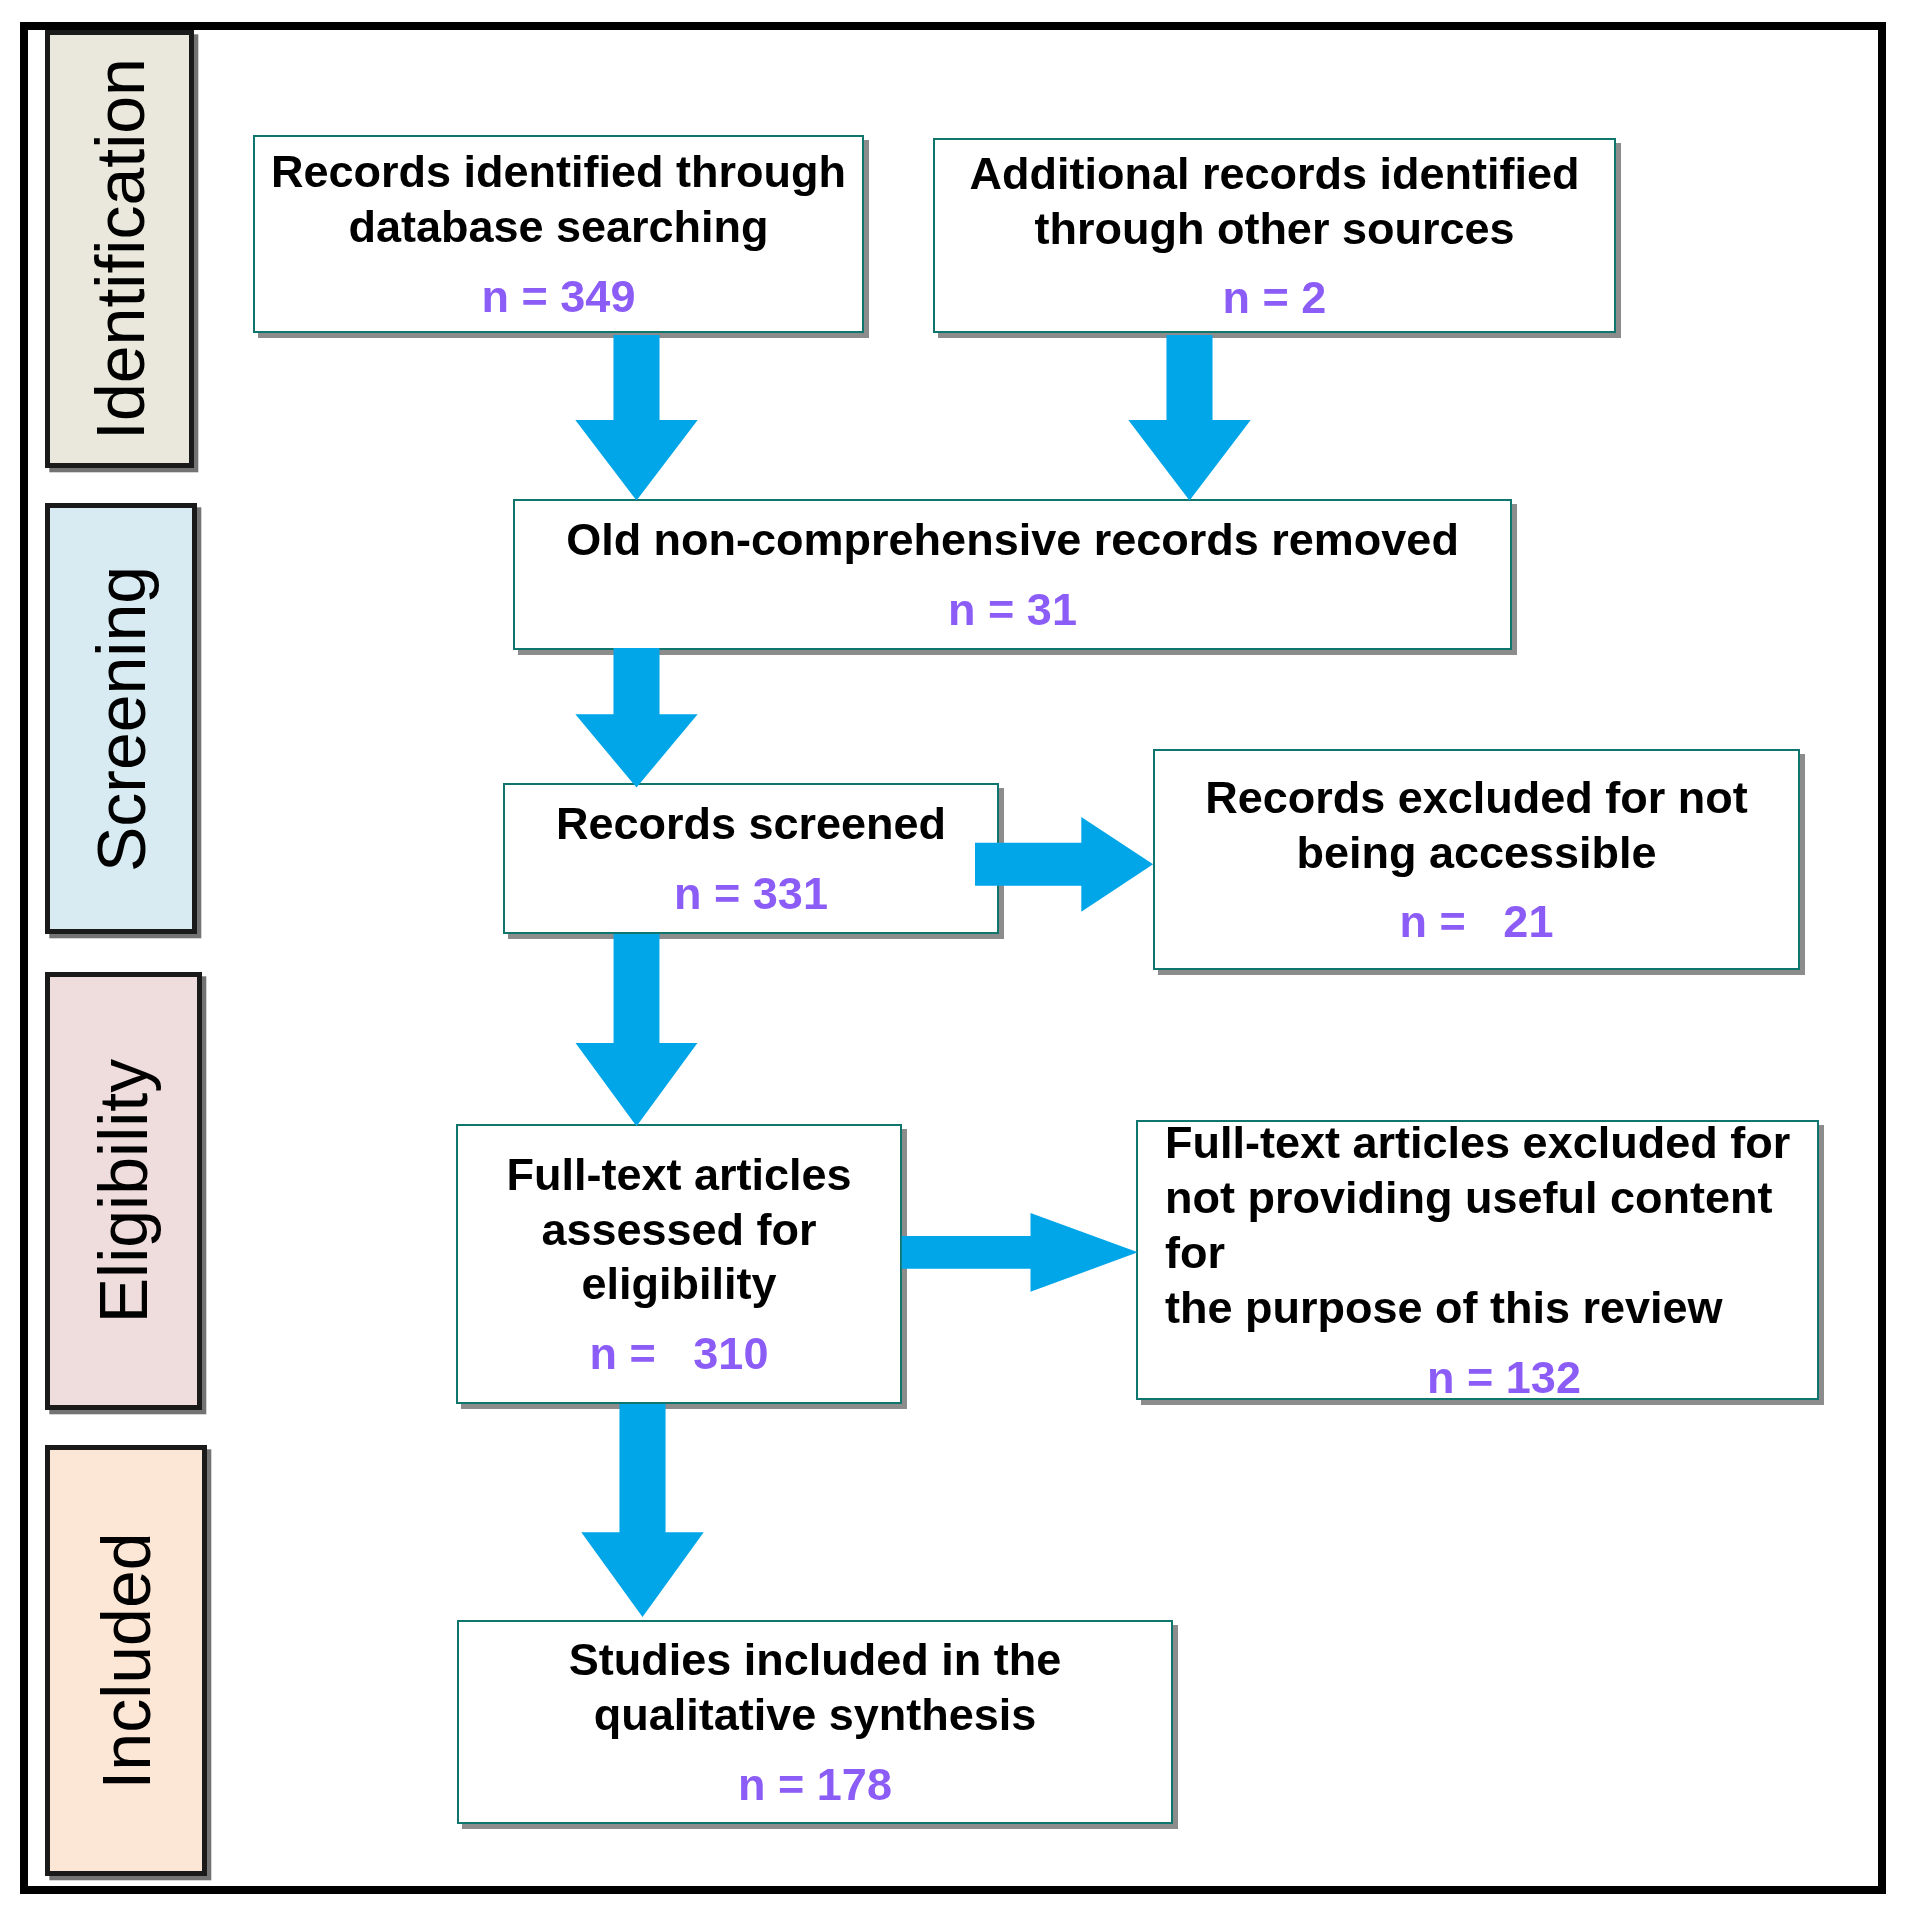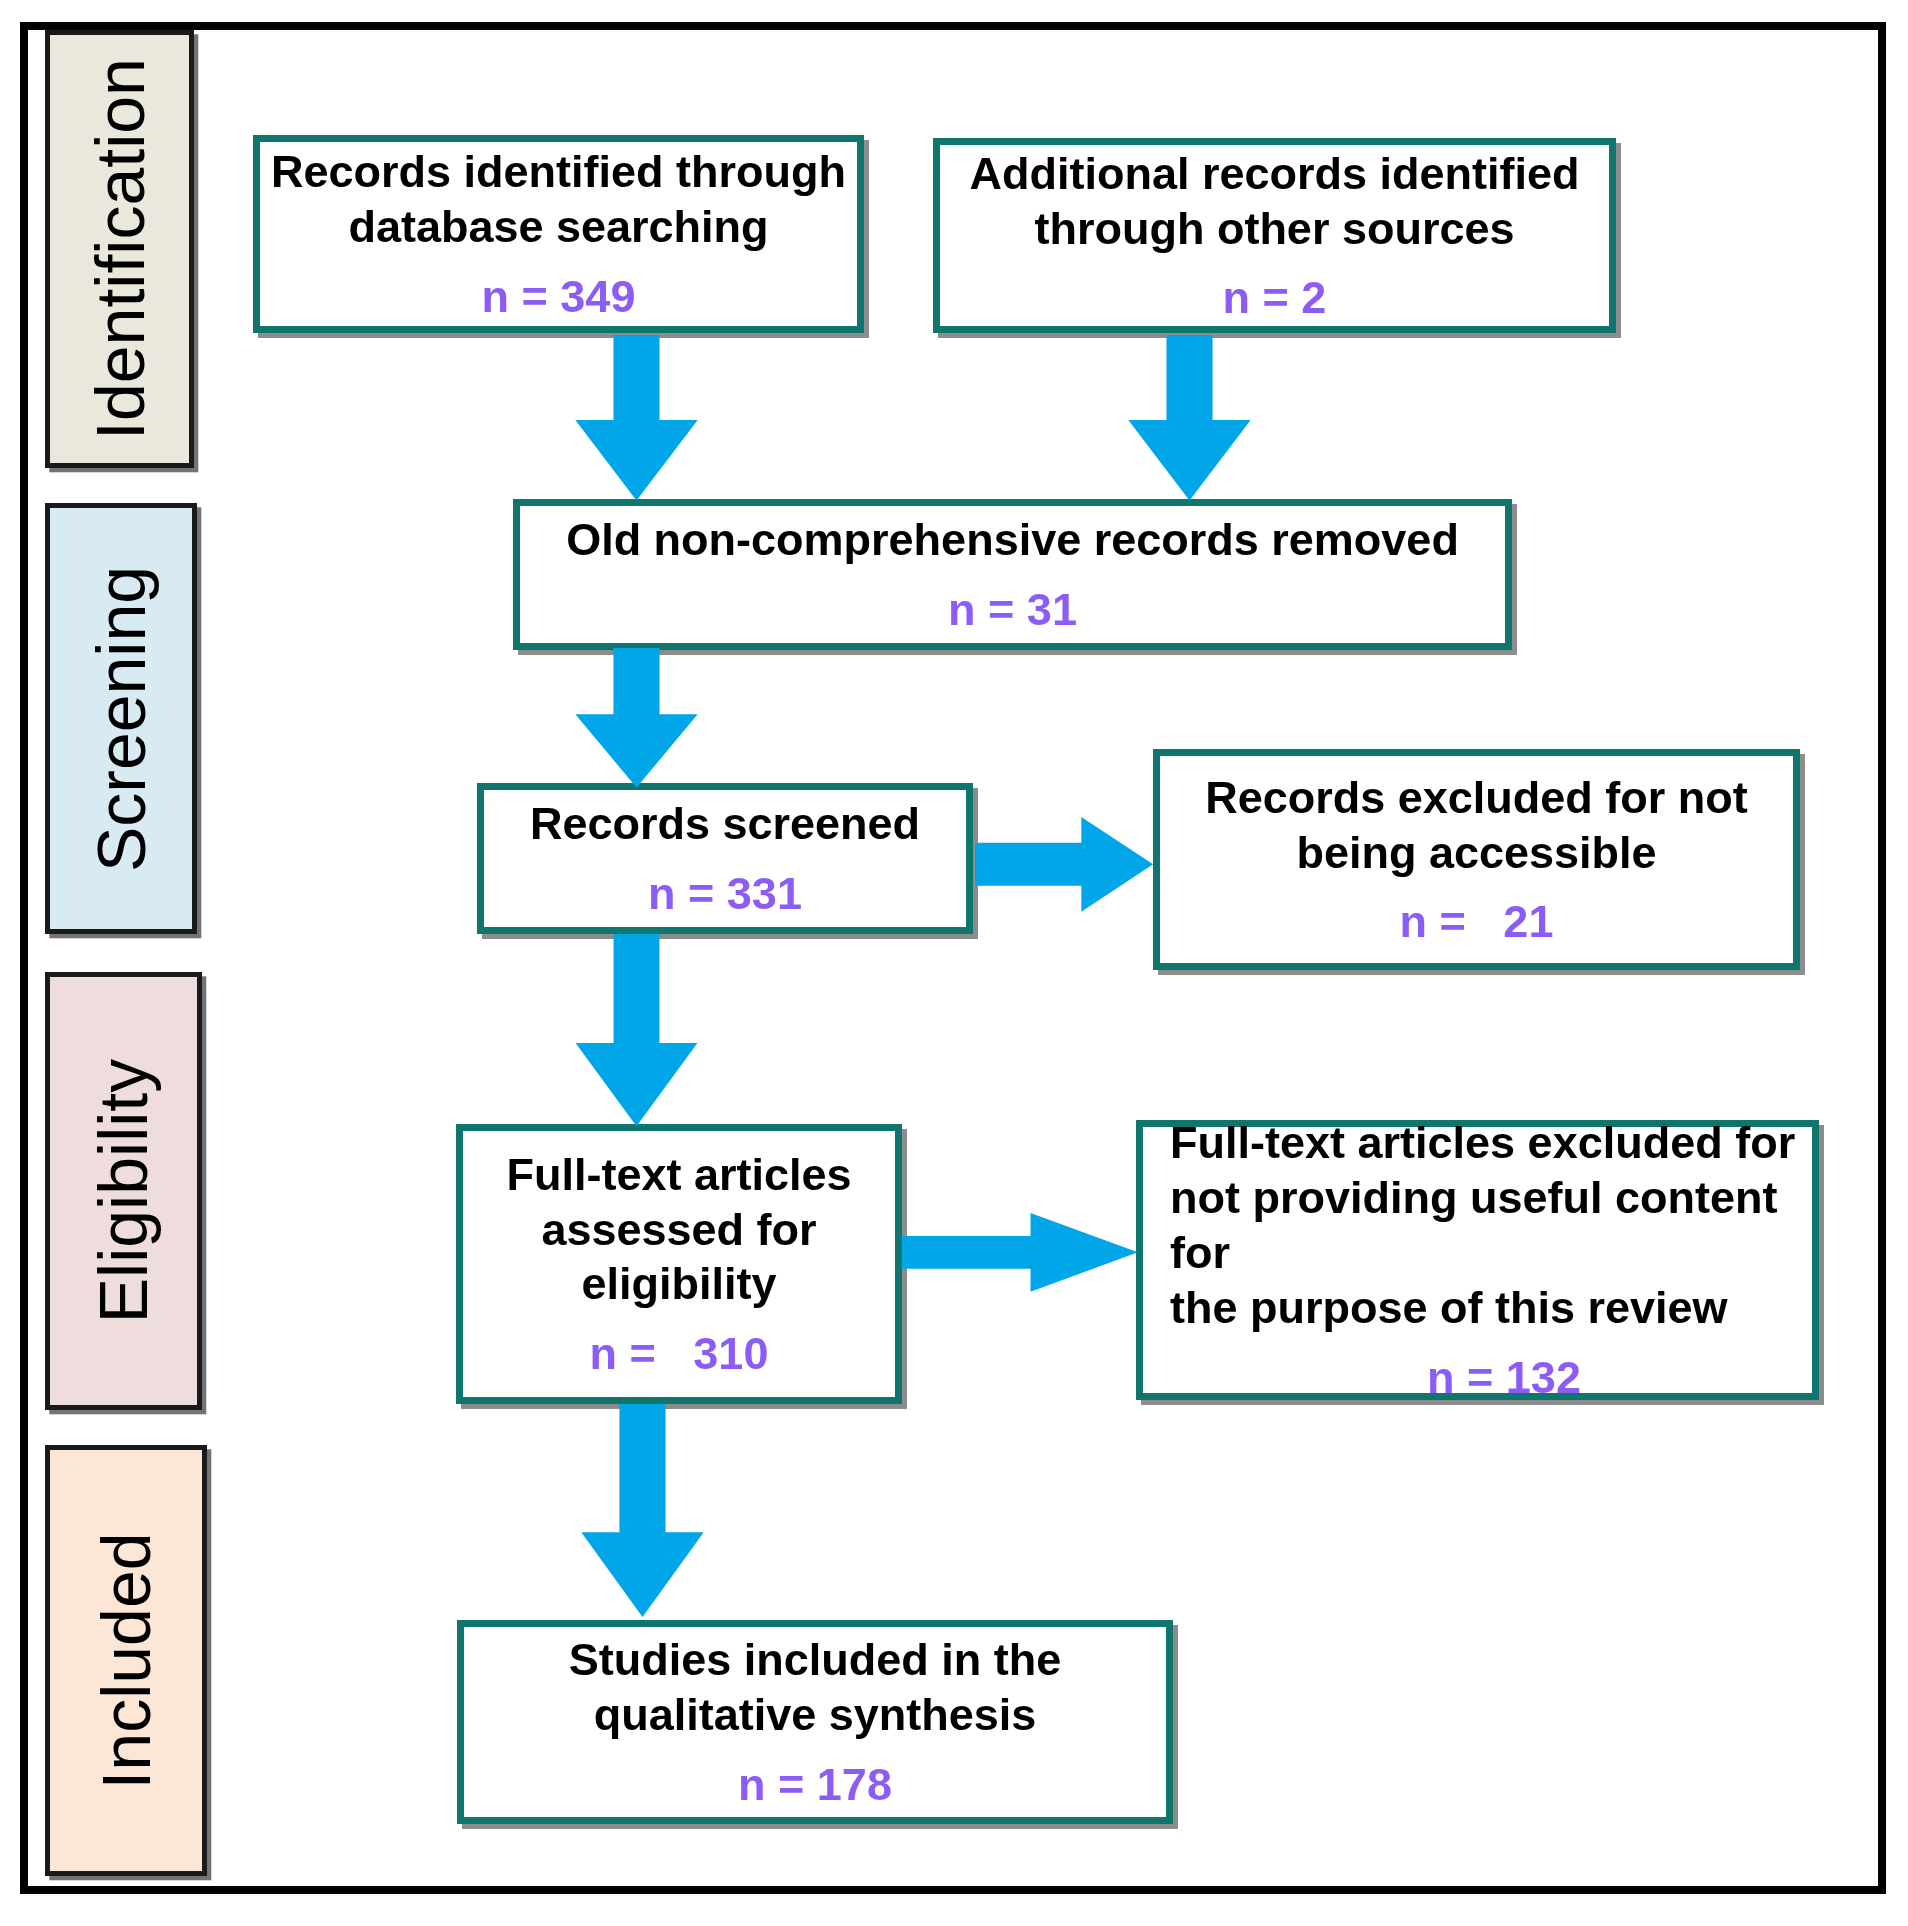--- a/index.html
+++ b/index.html
@@ -47,21 +47,21 @@
     font-size: 68px;
     font-weight: 400;
     color: #000000;
     letter-spacing: 0px;
     font-family: "Liberation Sans", sans-serif;
   }
 
   
   .node {
     position: absolute;
-    border: 7px solid #0f766e;
+    border: 2px solid #0f766e;
     box-sizing: border-box;
     background: #ffffff;
     display: flex;
     flex-direction: column;
     align-items: center;
     justify-content: center;
     text-align: center;
     box-shadow: 5px 5px 0 rgba(0,0,0,0.45);
     padding: 4.3px 10px;
   }
@@ -123,21 +123,21 @@
     <div class="node-title">Additional records identified
 through other sources</div>
     <div class="node-count">n = 2</div>
   </div>
 
   <div class="node" style="left:513px; top:499px; width:999px; height:151px;">
     <div class="node-title">Old non-comprehensive records removed</div>
     <div class="node-count">n = 31</div>
   </div>
 
-  <div class="node" style="left:477px; top:783px; width:496px; height:151px;">
+  <div class="node" style="left:503px; top:783px; width:496px; height:151px;">
     <div class="node-title">Records screened</div>
     <div class="node-count">n = 331</div>
   </div>
 
   <div class="node" style="left:1153px; top:749px; width:647px; height:221px;">
     <div class="node-title">Records excluded for not
 being accessible</div>
     <div class="node-count">n =   21</div>
   </div>
 

